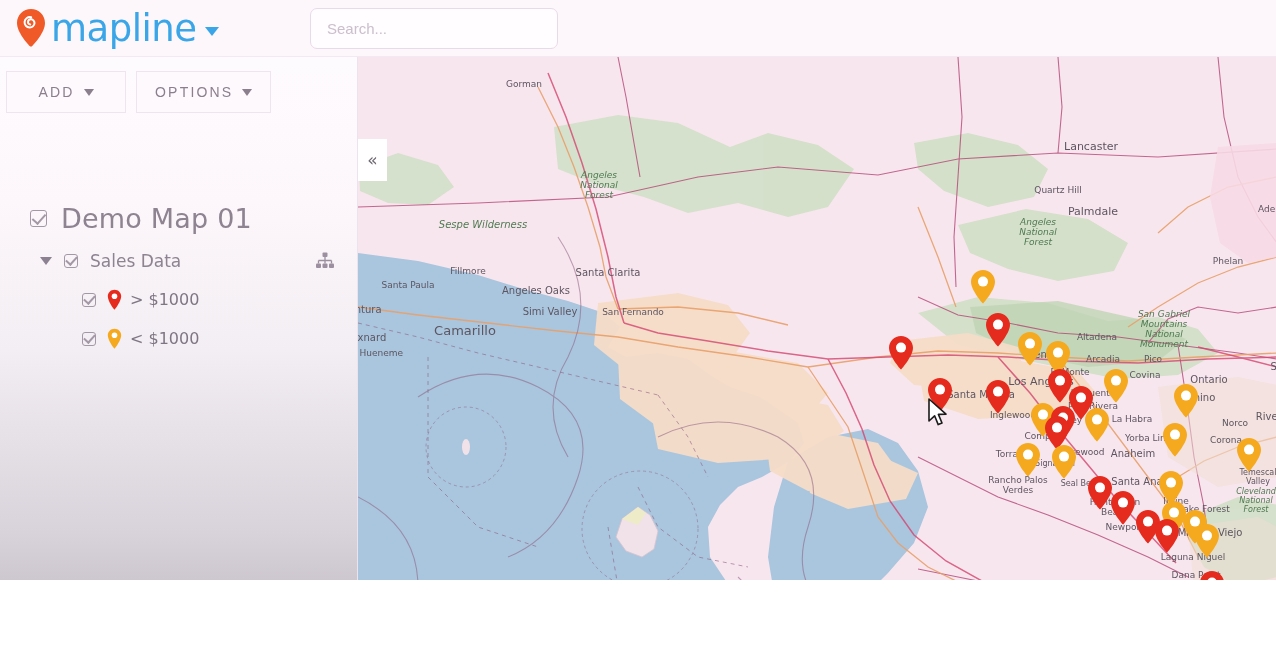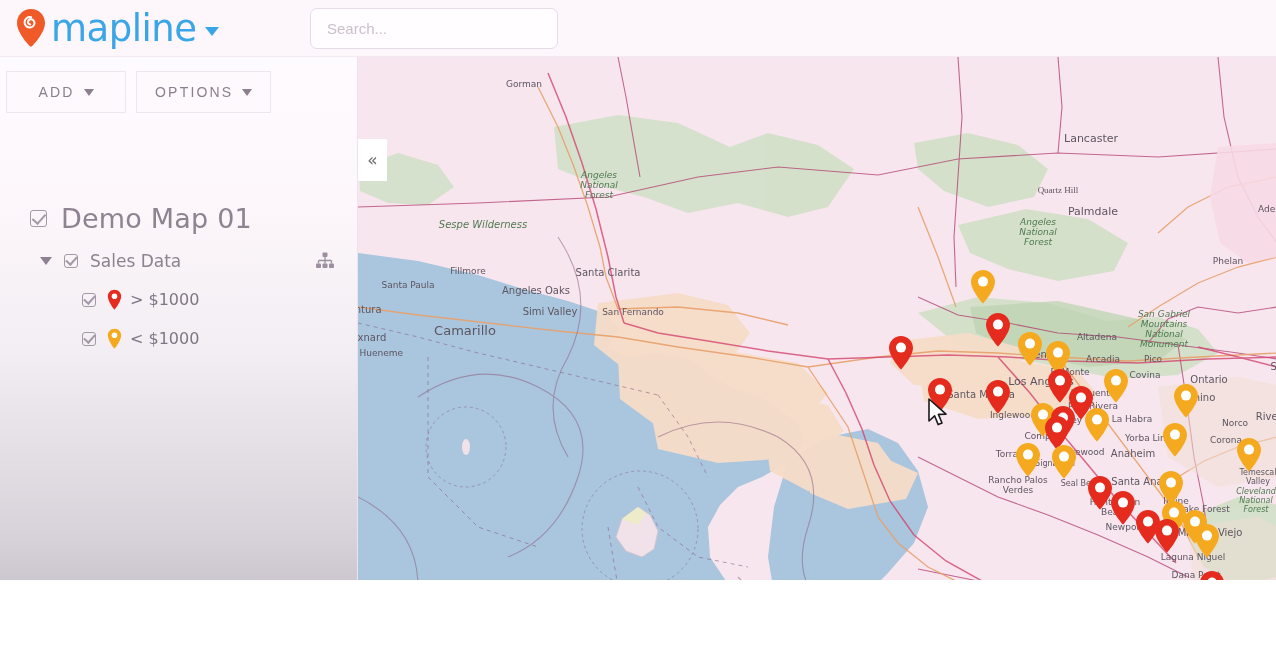--- a/index.html
+++ b/index.html
@@ -318,22 +318,22 @@
         <path d="M830 470 L900 460 L919 470 L919 560 L870 566 L836 530 Z"></path>
       </g>
       <path d="M860 90 L919 86 L919 200 L890 206 L862 186 L852 140 Z" fill="#f6d9e4" opacity="0.9"></path>
     </svg>
 
     <div class="collapse-btn">«</div>
 
     <div id="map-labels">
         <div class="map-label" style="left: 166px; top: 27px; font-size: 9px; line-height: 1.12; text-align: center;">Gorman</div>
         <div class="map-label park" style="left: 241px; top: 128px; font-size: 9px; line-height: 1.12; text-align: center;">Angeles<br>National<br>Forest</div>
-        <div class="map-label" style="left: 733px; top: 82px; font-size: 11px; line-height: 1.12; text-align: center;">Lancaster</div>
-        <div class="map-label" style="left: 700px; top: 133px; font-size: 9px; line-height: 1.12; text-align: center; font-family: Liberation Serif, serif;">Quartz Hill</div>
+        <div class="map-label" style="left: 733px; top: 90px; font-size: 11px; line-height: 1.12; text-align: center;">Lancaster</div>
+        <div class="map-label" style="left: 700px; top: 133px; font-size: 9px; line-height: 1.12; text-align: center;">Quartz Hill</div>
         <div class="map-label" style="left: 735px; top: 155px; font-size: 11px; line-height: 1.12; text-align: center;">Palmdale</div>
         <div class="map-label park" style="left: 125px; top: 168px; font-size: 10px; line-height: 1.12; text-align: center;">Sespe Wilderness</div>
         <div class="map-label" style="left: 110px; top: 214px; font-size: 9px; line-height: 1.12; text-align: center;">Fillmore</div>
         <div class="map-label" style="left: 50px; top: 228px; font-size: 9px; line-height: 1.12; text-align: center;">Santa Paula</div>
         <div class="map-label" style="left: 250px; top: 216px; font-size: 10px; line-height: 1.12; text-align: center;">Santa Clarita</div>
         <div class="map-label" style="left: 4px; top: 253px; font-size: 10px; line-height: 1.12; text-align: center;">Ventura</div>
         <div class="map-label" style="left: 10px; top: 281px; font-size: 10px; line-height: 1.12; text-align: center;">Oxnard</div>
         <div class="map-label" style="left: 107px; top: 274px; font-size: 13px; line-height: 1.12; text-align: center;">Camarillo</div>
         <div class="map-label" style="left: 13px; top: 296px; font-size: 9px; line-height: 1.12; text-align: center;">Port Hueneme</div>
         <div class="map-label" style="left: 192px; top: 255px; font-size: 10px; line-height: 1.12; text-align: center;">Simi Valley</div>

